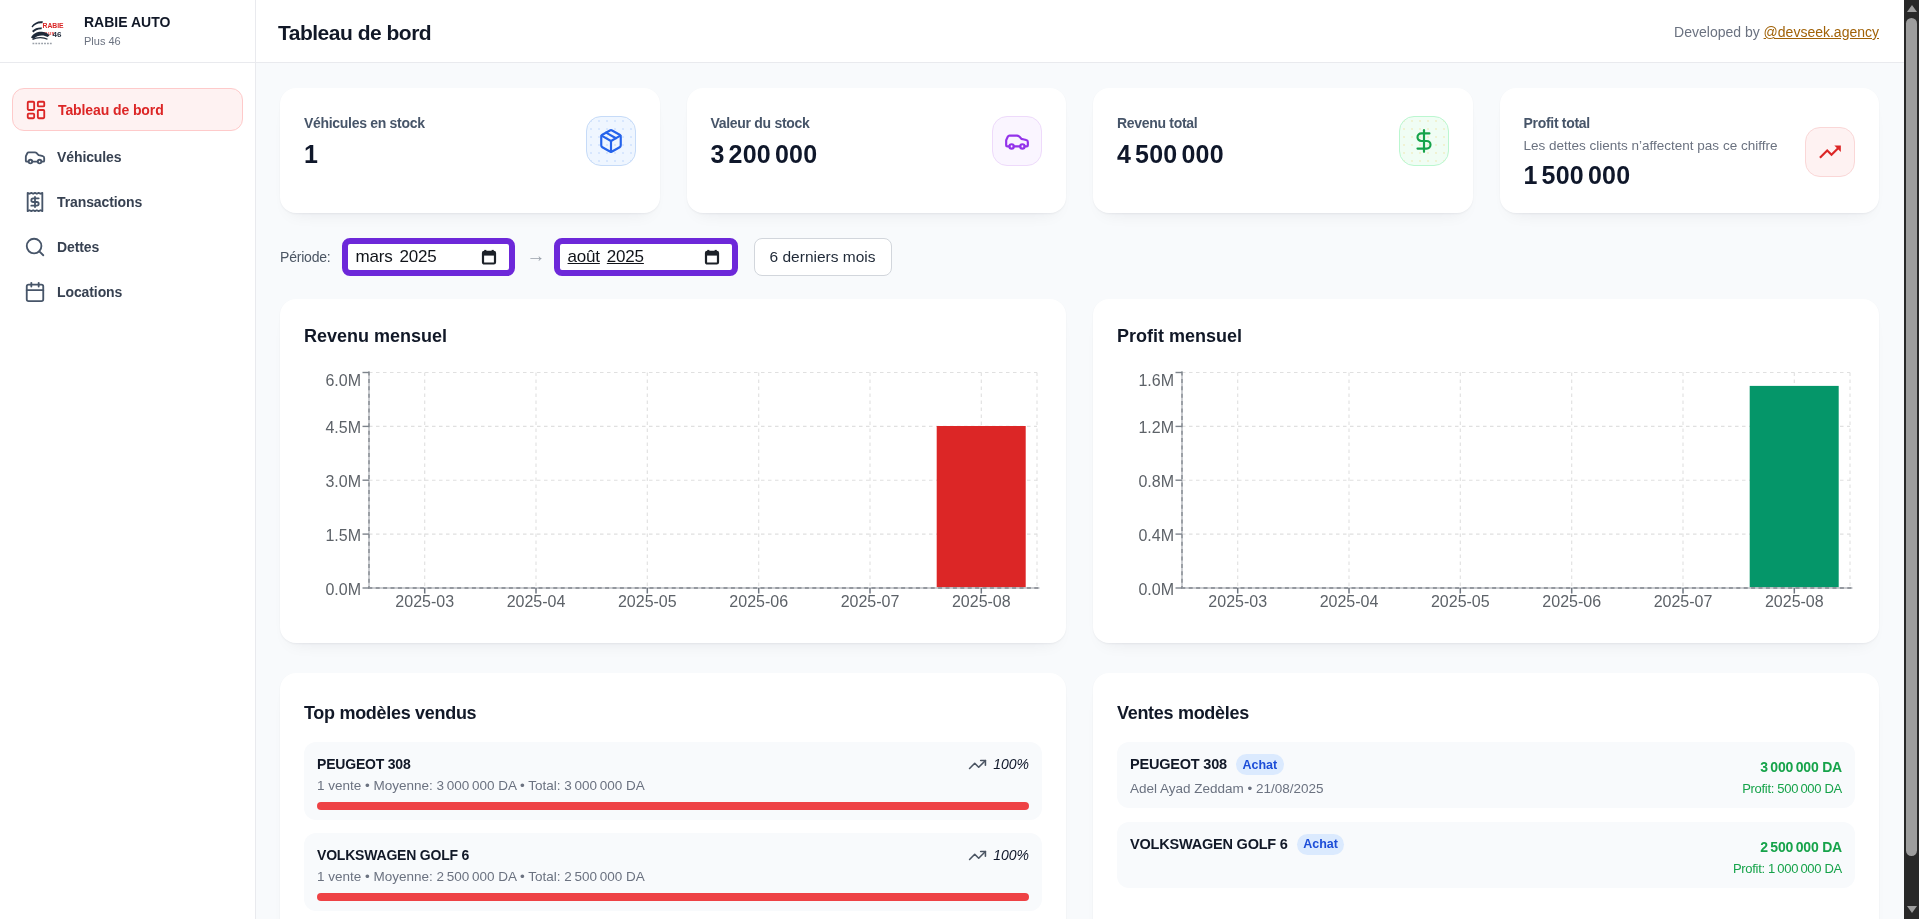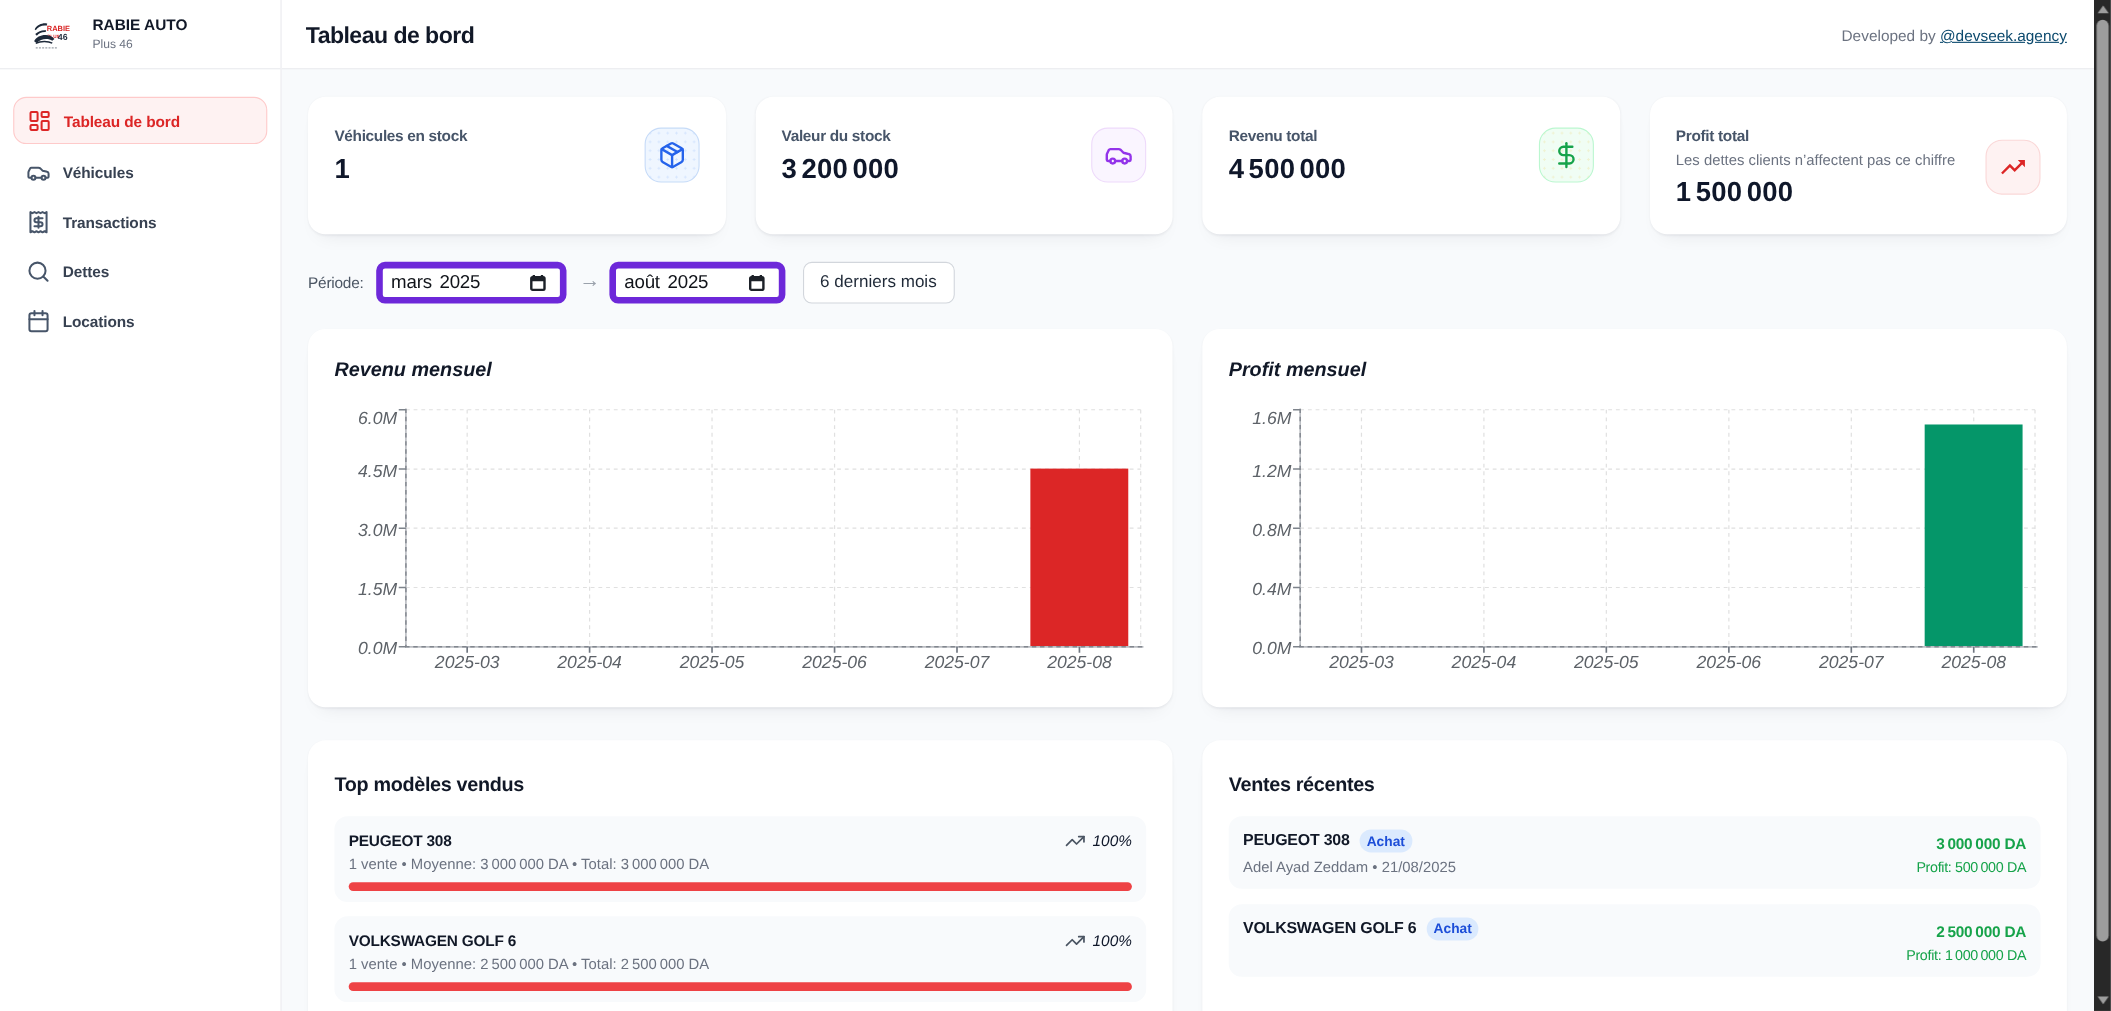--- a/index.html
+++ b/index.html
@@ -15,21 +15,21 @@
 .brand .bsub { position:absolute; left:84px; top:35px; font-size:11px; color:#6b7280; }
 .nav { padding:25px 12px 0 12px; }
 .nav .item { height:44px; margin-bottom:1px; border-radius:12px; display:flex; align-items:center; padding-left:12px; gap:11px; font-size:14px; font-weight:bold; letter-spacing:-.1px; color:#374151; }
 .nav .item svg { flex:0 0 auto; }
 .nav .item.active { background:#fef2f2; border:1px solid #fecaca; color:#dc2626; height:43px; margin-bottom:4px; }
 
 
 .topbar { position:absolute; left:256px; top:0; width:1663px; height:63px; background:#fff; border-bottom:1px solid #e9eaee; }
 .topbar h1 { position:absolute; left:22px; top:21px; font-size:21px; font-weight:bold; letter-spacing:-.5px; color:#111827; }
 .devby { position:absolute; right:40px; top:24px; font-size:14px; color:#6b7280; }
-.devby a { color:#0c4a6e; text-decoration:underline; }
+.devby a { color:#a16207; text-decoration:underline; }
 
 
 .main { position:absolute; left:256px; top:63px; width:1663px; height:856px; padding:25px 40px 0 24px; }
 .grid4 { display:grid; grid-template-columns:repeat(4,1fr); gap:27px; }
 .card { background:#fff; border-radius:16px; box-shadow:0 1px 2px rgba(16,24,40,.05), 0 10px 18px -12px rgba(16,24,40,.10); }
 .stat { height:125px; position:relative; padding:27px 24px 0 24px; }
 .stat .lbl { font-size:14px; font-weight:bold; letter-spacing:-.3px; color:#475569; line-height:13px; margin-top:2px; }
 .stat .val { margin-top:12px; font-size:25px; font-weight:bold; color:#0f172a; line-height:24px; letter-spacing:.2px; }
 .stat .note { margin-top:8px; font-size:13.5px; color:#6b7280; line-height:15px; }
 .stat .val2 { margin-top:9px; font-size:25px; font-weight:bold; color:#0f172a; line-height:26px; letter-spacing:.2px; }
@@ -39,27 +39,27 @@
 .ibox.green { top:28px; background:#f0fdf4; border:1px solid #bbf7d0; background-image:radial-gradient(rgba(234,179,8,.14) 1px, transparent 1.2px); background-size:8px 8px; }
 .ibox.red { top:39px; background:#fef2f2; border:1px solid #fad7d7; }
 
 
 .period { margin-top:25px; height:38px; display:flex; align-items:center; }
 .period .plbl { font-size:14px; letter-spacing:-.2px; color:#4b5563; margin-right:11px; }
 .minput { height:38px; background:#fff; border:6px solid #6d28d9; border-radius:8px; display:flex; align-items:center; padding:0 12px 0 8px; font-size:17px; color:#101319; }
 .minput .mtxt { display:flex; gap:7px; letter-spacing:-.2px; }
 .minput svg { margin-left:auto; }
 .mi1 { width:173px; margin-right:12px; }
-.mi2 { width:160px; margin-left:8px; margin-right:16px; }
+.mi2 { width:184px; margin-left:8px; margin-right:16px;text-decoration:underline; }
 .arr { color:#9aa1ab; font-size:19px; margin-top:-2px; }
 .btn6 { height:38px; width:138px; background:#fff; border:1px solid #d2d6dc; border-radius:8px; font-size:15.5px; color:#1f2937; display:flex; align-items:center; justify-content:center; }
 
 
 .grid2 { display:grid; grid-template-columns:repeat(2,1fr); gap:27px; }
-.charts { margin-top:23px;font-style:italic; }
+.charts { margin-top:23px; }
 .chartcard { height:344px; position:relative; }
 .chartcard h2 { position:absolute; left:24px; top:27px; font-size:18px; font-weight:bold; color:#111827; }
 .chartcard svg.plot { position:absolute; left:0; top:0; }
 
 
 .bottom { margin-top:30px; }
 .bcard { height:290px; position:relative; padding:30px 24px 0 24px; }
 .bcard h2 { font-size:18px; letter-spacing:-.3px; font-weight:bold; color:#111827; line-height:20px; }
 .rowbox { background:#f8fafc; border-radius:12px; padding:0 13px; position:relative; }
 .tm { height:78px; }
@@ -332,21 +332,21 @@
       <div class="rowbox tm" style="margin-top:13px;">
         <div class="t1">VOLKSWAGEN GOLF 6<span class="pct"><svg width="19" height="19" viewBox="0 0 24 24" fill="none" stroke="#4b5563" stroke-width="2" stroke-linecap="round" stroke-linejoin="round">
                 <polyline points="22 7 13.5 15.5 8.5 10.5 2 17"></polyline>
                 <polyline points="16 7 22 7 22 13"></polyline>
               </svg>100%</span></div>
         <div class="t2">1 vente • Moyenne: 2 500 000 DA • Total: 2 500 000 DA</div>
         <div class="bar"></div>
       </div>
     </div>
     <div class="card bcard">
-      <h2>Ventes récentes</h2>
+      <h2>Ventes modèles</h2>
       <div class="rowbox vr" style="margin-top:19px;">
         <div class="l1">
             <span class="vt">PEUGEOT 308</span>
             <span class="badge">Achat</span>
           </div>
         <div class="l2">Adel Ayad Zeddam • 21/08/2025</div>
         <div class="amt">
             <div class="a1">3 000 000 DA</div>
             <div class="a2">Profit: 500 000 DA</div>
           </div>

